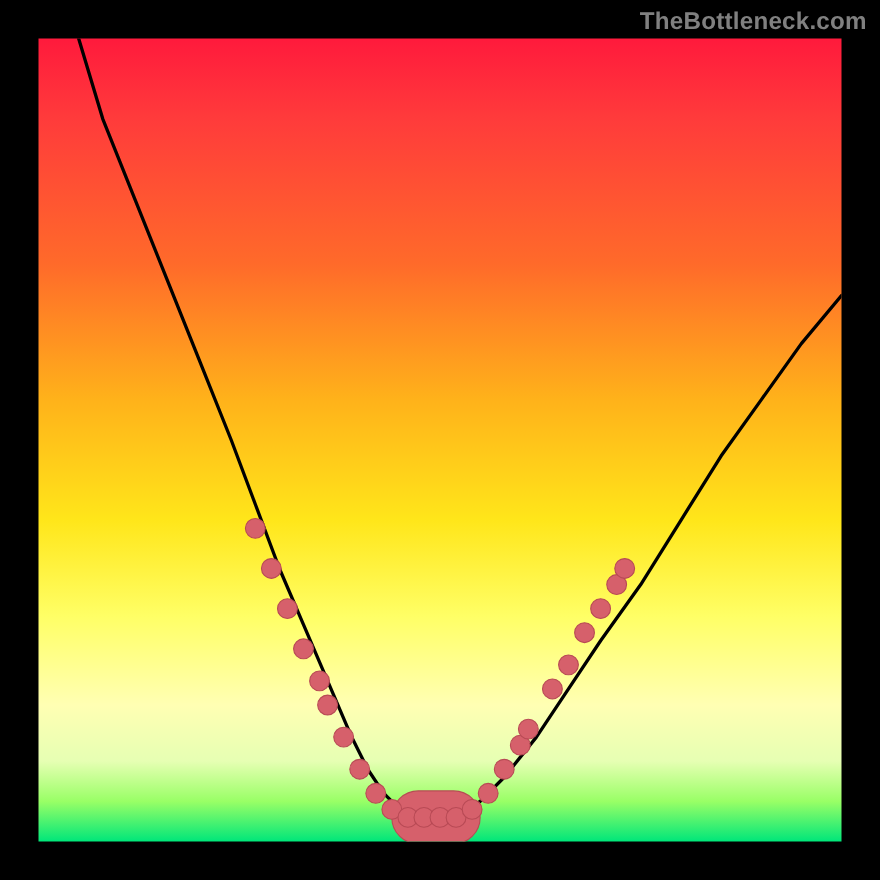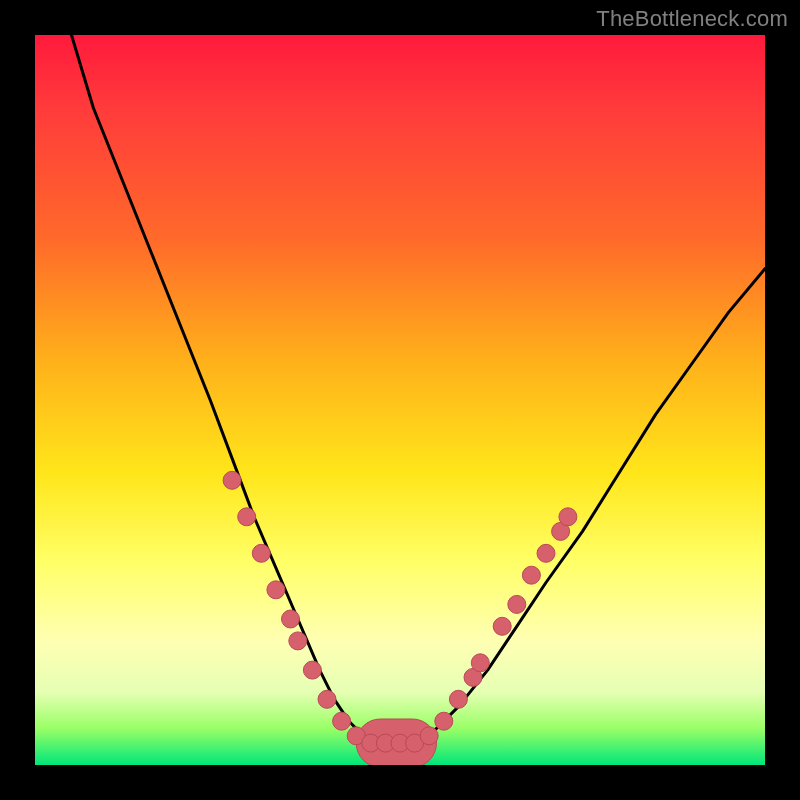--- a/index.html
+++ b/index.html
@@ -39,21 +39,21 @@
       #99ff66 95%,
       #00e67a 100%
     );
   }
   .watermark {
     position: absolute;
     top: 6px;
     right: 12px;
     color: #808080;
     font-size: 22px;
-    font-weight: 400;
+    font-weight: 700;
     letter-spacing: 0.2px;
     user-select: none;
     pointer-events: none;
   }
   svg.overlay {
     position: absolute;
     left: 35px;
     top: 35px;
     width: 730px;
     height: 730px;

